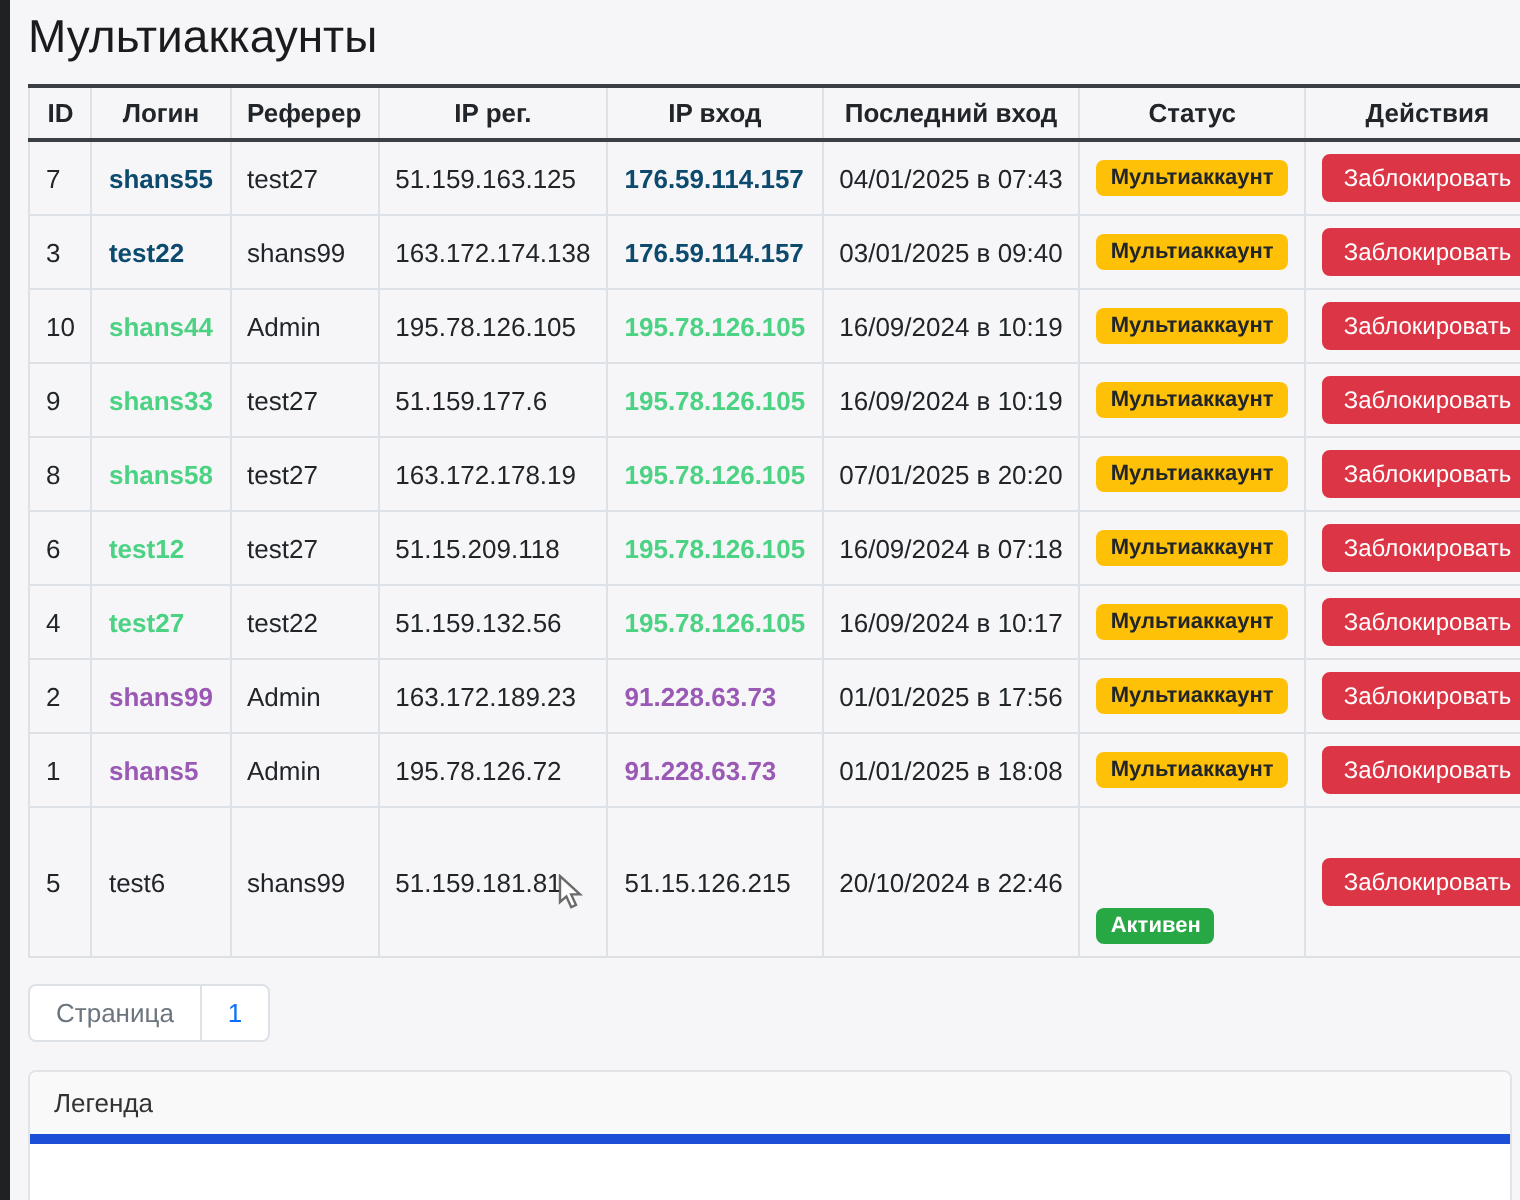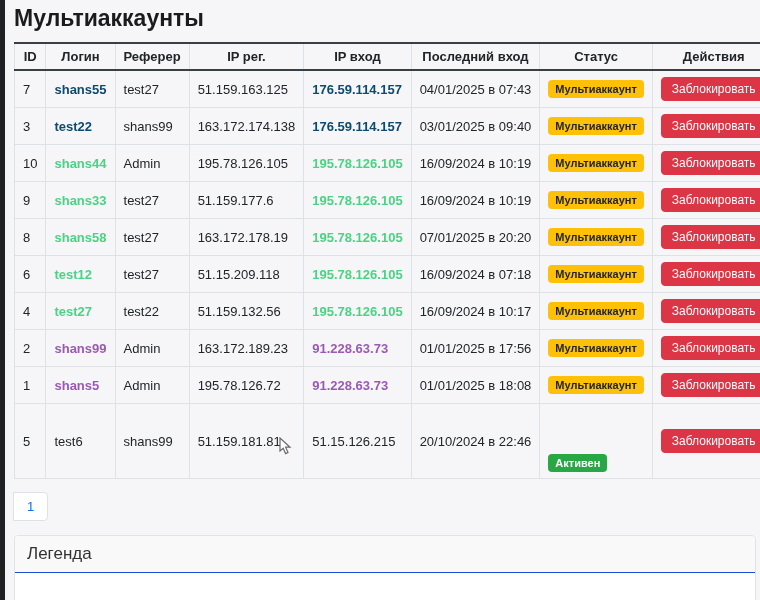--- a/index.html
+++ b/index.html
@@ -9,21 +9,21 @@
     background:#f6f6f8;
     color:#212529;
     position:relative;
   }
   .sidebar-edge {
     position:absolute; left:0; top:0; width:5px; height:600px;
     background:#202124;
   }
   .content { margin-left:5px; padding:3px 9px 0 9px; }
 
-  .page-title { font-size:23px; font-weight:700; color:#1b1b1d; margin:2px 0 10px 0; }
+  .page-title { font-size:23px; font-weight:400; color:#1b1b1d; margin:2px 0 10px 0; }
 
   .btn-filter {
     display:inline-block; background:#0d6efd; color:#fff; border:1px solid #0d6efd;
     font-size:12px; font-weight:400; padding:5px 11px; border-radius:4px;
     cursor:pointer; margin-bottom:10px;
     font-family:inherit;
   }
 
   table.accounts { width:742px; border-collapse:collapse; font-size:13px; margin-bottom:13px; }
   table.accounts thead th {
@@ -62,22 +62,22 @@
     background:#fff; border:1px solid #dee2e6; font-size:13px; padding:6px 13px;
     color:#6c757d;
   }
   .page-item:first-child { border-radius:4px 0 0 4px; }
   .page-item.active-page { color:#0d6efd; margin-left:-1px; border-radius:0 4px 4px 0; cursor:pointer; }
 
   .legend-card {
     width:742px; background:#fff; border:1px solid #e2e3e5; border-radius:4px;
   }
   .legend-header {
-    padding:8px 12px; font-size:17px; color:#333; background:#f9f9fa;
-    border-bottom:1px solid #1d4ed8; border-radius:4px 4px 0 0;
+    padding:8px 12px; font-size:13px; color:#333; background:#f9f9fa;
+    border-bottom:5px solid #1d4ed8; border-radius:4px 4px 0 0;
   }
   .legend-body { padding:15px 12px 16px 12px; font-size:13px; }
   .legend-line { margin-bottom:14px; display:flex; align-items:center; }
   .legend-line .badge { margin-right:6px; }
 
   .mouse-cursor { position:absolute; left:279px; top:437px; pointer-events:none; }
 </style>
 </head>
 <body>
 
@@ -209,20 +209,21 @@
           <td>51.159.181.81</td>
           <td class="grp grp-none">51.15.126.215</td>
           <td>20/10/2024 в 22:46</td>
           <td><span class="badge badge-success">Активен</span></td>
           <td><button class="btn-block-user">Заблокировать</button></td>
         </tr>
       </tbody>
   </table>
 
   <div class="pagination">
+    <span class="page-item">Страница</span>
     <span class="page-item active-page">1</span>
   </div>
 
   <div class="legend-card">
     <div class="legend-header">Легенда</div>
     <div class="legend-body">
       <div>
           <div class="legend-line">
             <span class="badge badge-success">Активен</span>
           </div>

